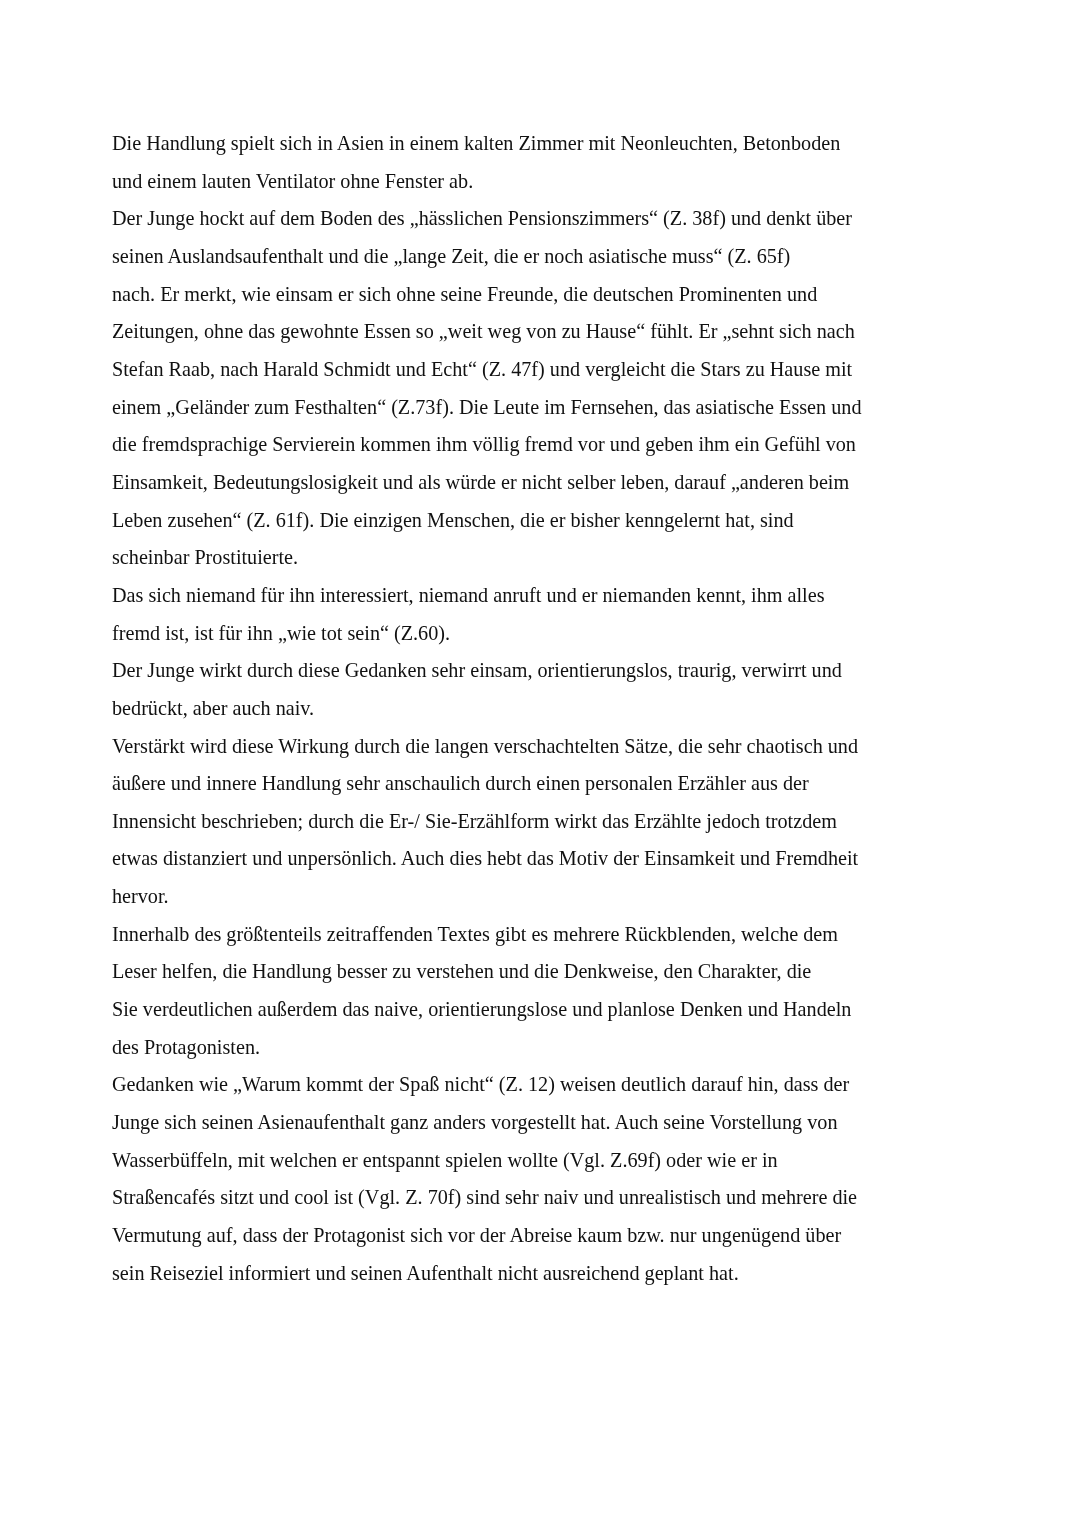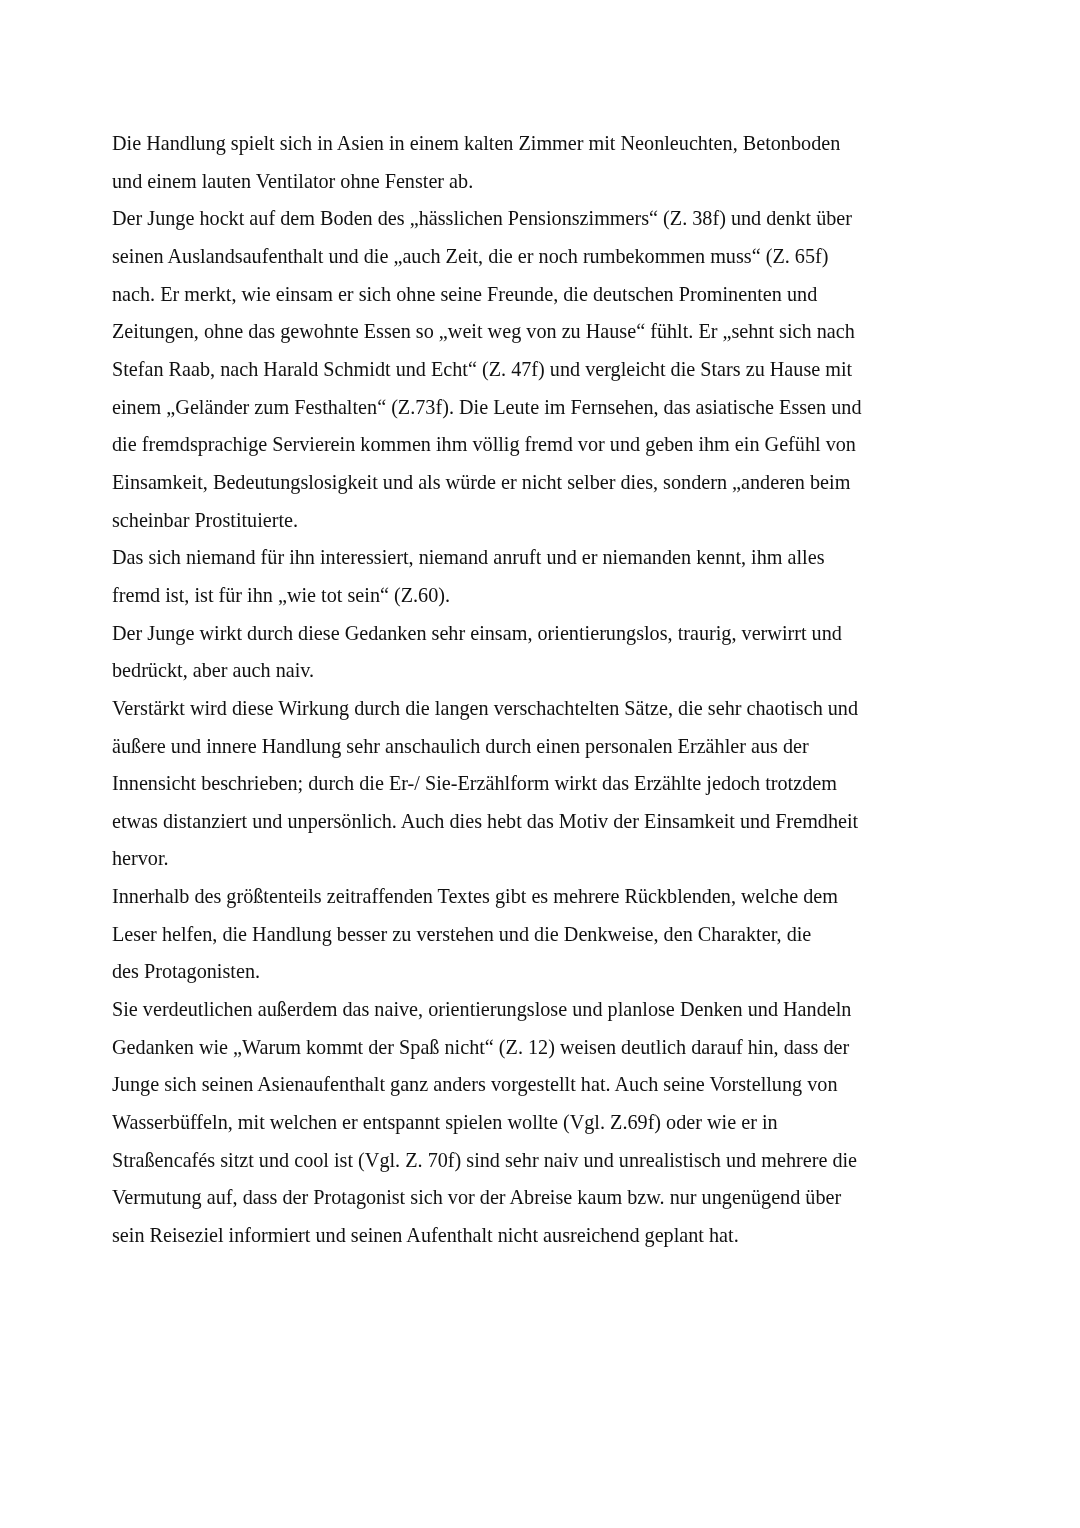--- a/index.html
+++ b/index.html
@@ -40,41 +40,42 @@
     }
   </style>
 </head>
 <body>
 
 <div class="page">
   <div class="body-text">
     <span class="line">Die Handlung spielt sich in Asien in einem kalten Zimmer mit Neonleuchten, Betonboden</span>
     <span class="line">und einem lauten Ventilator ohne Fenster ab.</span>
     <span class="line">Der Junge hockt auf dem Boden des „hässlichen Pensionszimmers“ (Z. 38f) und denkt über</span>
-    <span class="line">seinen Auslandsaufenthalt und die „auch Zeit, die er noch rumbekommen muss“ (Z. 65f)</span>
+    <span class="line">seinen Auslandsaufenthalt und die „lange Zeit, die er noch asiatische muss“ (Z. 65f)</span>
     <span class="line">nach. Er merkt, wie einsam er sich ohne seine Freunde, die deutschen Prominenten und</span>
     <span class="line">Zeitungen, ohne das gewohnte Essen so „weit weg von zu Hause“ fühlt. Er „sehnt sich nach</span>
     <span class="line">Stefan Raab, nach Harald Schmidt und Echt“ (Z. 47f) und vergleicht die Stars zu Hause mit</span>
     <span class="line">einem „Geländer zum Festhalten“ (Z.73f). Die Leute im Fernsehen, das asiatische Essen und</span>
     <span class="line">die fremdsprachige Servierein kommen ihm völlig fremd vor und geben ihm ein Gefühl von</span>
-    <span class="line">Einsamkeit, Bedeutungslosigkeit und als würde er nicht selber dies, sondern „anderen beim</span>
+    <span class="line">Einsamkeit, Bedeutungslosigkeit und als würde er nicht selber leben, darauf „anderen beim</span>
+    <span class="line">Leben zusehen“ (Z. 61f). Die einzigen Menschen, die er bisher kenngelernt hat, sind</span>
     <span class="line">scheinbar Prostituierte.</span>
     <span class="line">Das sich niemand für ihn interessiert, niemand anruft und er niemanden kennt, ihm alles</span>
     <span class="line">fremd ist, ist für ihn „wie tot sein“ (Z.60).</span>
     <span class="line">Der Junge wirkt durch diese Gedanken sehr einsam, orientierungslos, traurig, verwirrt und</span>
     <span class="line">bedrückt, aber auch naiv.</span>
     <span class="line">Verstärkt wird diese Wirkung durch die langen verschachtelten Sätze, die sehr chaotisch und</span>
     <span class="line">äußere und innere Handlung sehr anschaulich durch einen personalen Erzähler aus der</span>
     <span class="line">Innensicht beschrieben; durch die Er-/ Sie-Erzählform wirkt das Erzählte jedoch trotzdem</span>
     <span class="line">etwas distanziert und unpersönlich. Auch dies hebt das Motiv der Einsamkeit und Fremdheit</span>
     <span class="line">hervor.</span>
     <span class="line">Innerhalb des größtenteils zeitraffenden Textes gibt es mehrere Rückblenden, welche dem</span>
     <span class="line">Leser helfen, die Handlung besser zu verstehen und die Denkweise, den Charakter, die</span>
+    <span class="line">Sie verdeutlichen außerdem das naive, orientierungslose und planlose Denken und Handeln</span>
     <span class="line">des Protagonisten.</span>
-    <span class="line">Sie verdeutlichen außerdem das naive, orientierungslose und planlose Denken und Handeln</span>
     <span class="line">Gedanken wie „Warum kommt der Spaß nicht“ (Z. 12) weisen deutlich darauf hin, dass der</span>
     <span class="line">Junge sich seinen Asienaufenthalt ganz anders vorgestellt hat. Auch seine Vorstellung von</span>
     <span class="line">Wasserbüffeln, mit welchen er entspannt spielen wollte (Vgl. Z.69f) oder wie er in</span>
     <span class="line">Straßencafés sitzt und cool ist (Vgl. Z. 70f) sind sehr naiv und unrealistisch und mehrere die</span>
     <span class="line">Vermutung auf, dass der Protagonist sich vor der Abreise kaum bzw. nur ungenügend über</span>
     <span class="line">sein Reiseziel informiert und seinen Aufenthalt nicht ausreichend geplant hat.</span>
   </div>
 </div>
 
 </body></html>

